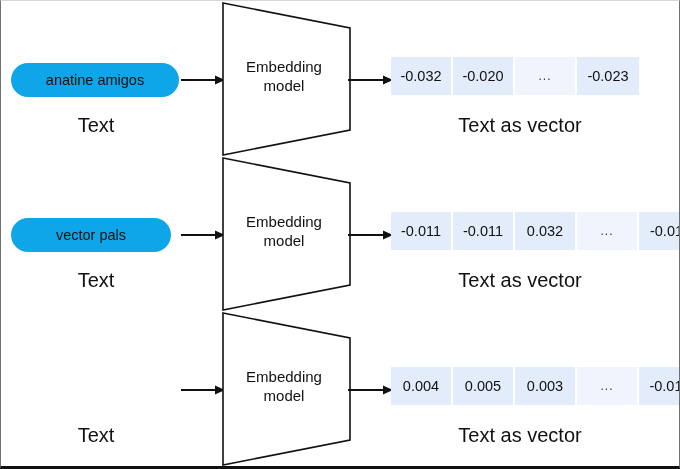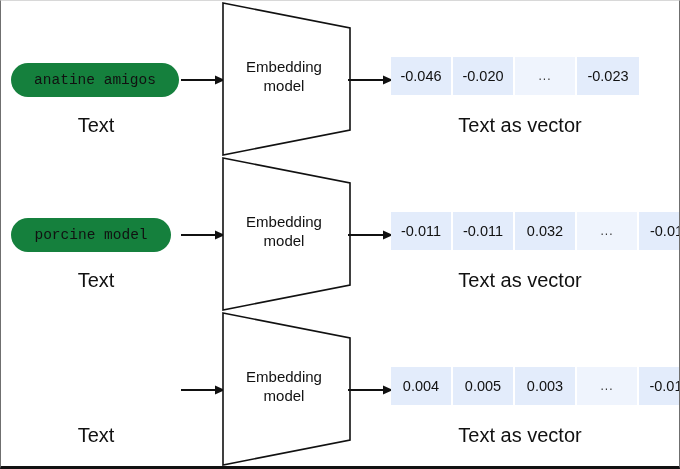--- a/index.html
+++ b/index.html
@@ -33,29 +33,28 @@
   }
   #row-0 { top: 0px; }
   #row-1 { top: 155px; }
   #row-2 { top: 310px; }
 
   
   .pill {
     position: absolute;
     height: 34px;
     border-radius: 17px;
-    background: #15803d;
+    background: #0ea5e9;
     color: #111111;
     font-size: 14.5px;
     display: flex;
     align-items: center;
     justify-content: center;
     white-space: nowrap;
     box-sizing: border-box;
-    font-family: Liberation Mono, monospace;
   }
   #pill-0 { left: 10px;  top: 62px; width: 168px; }
   #pill-1 { left: 10px;  top: 62px; width: 160px; }
   #pill-2 { left: 10px;  top: 62px; width: 177px; }
 
   
   .caption {
     position: absolute;
     font-size: 20px;
     color: #111111;
@@ -160,32 +159,32 @@
     </div>
 
     <div class="arrow" id="arrow-out-0">
       <svg width="45" height="12" viewBox="0 0 45 12">
         <line x1="0" y1="6" x2="37" y2="6" stroke="#111111" stroke-width="2"></line>
         <polygon points="45,6 35,1.5 35,10.5" fill="#111111"></polygon>
       </svg>
     </div>
 
     <div class="vector">
-      <div class="cell num">-0.046</div>
+      <div class="cell num">-0.032</div>
       <div class="cell num">-0.020</div>
       <div class="cell dots">...</div>
       <div class="cell last">-0.023</div>
     </div>
 
     <div class="caption caption-vector">Text as vector</div>
   </div>
 
   <div class="row" id="row-1">
 
-    <div class="pill" id="pill-1">porcine model</div>
+    <div class="pill" id="pill-1">vector pals</div>
 
     <div class="caption caption-text">Text</div>
 
     <div class="arrow" id="arrow-in-1">
       <svg width="44" height="12" viewBox="0 0 44 12">
         <line x1="0" y1="6" x2="36" y2="6" stroke="#111111" stroke-width="2"></line>
         <polygon points="44,6 34,1.5 34,10.5" fill="#111111"></polygon>
       </svg>
     </div>
 

